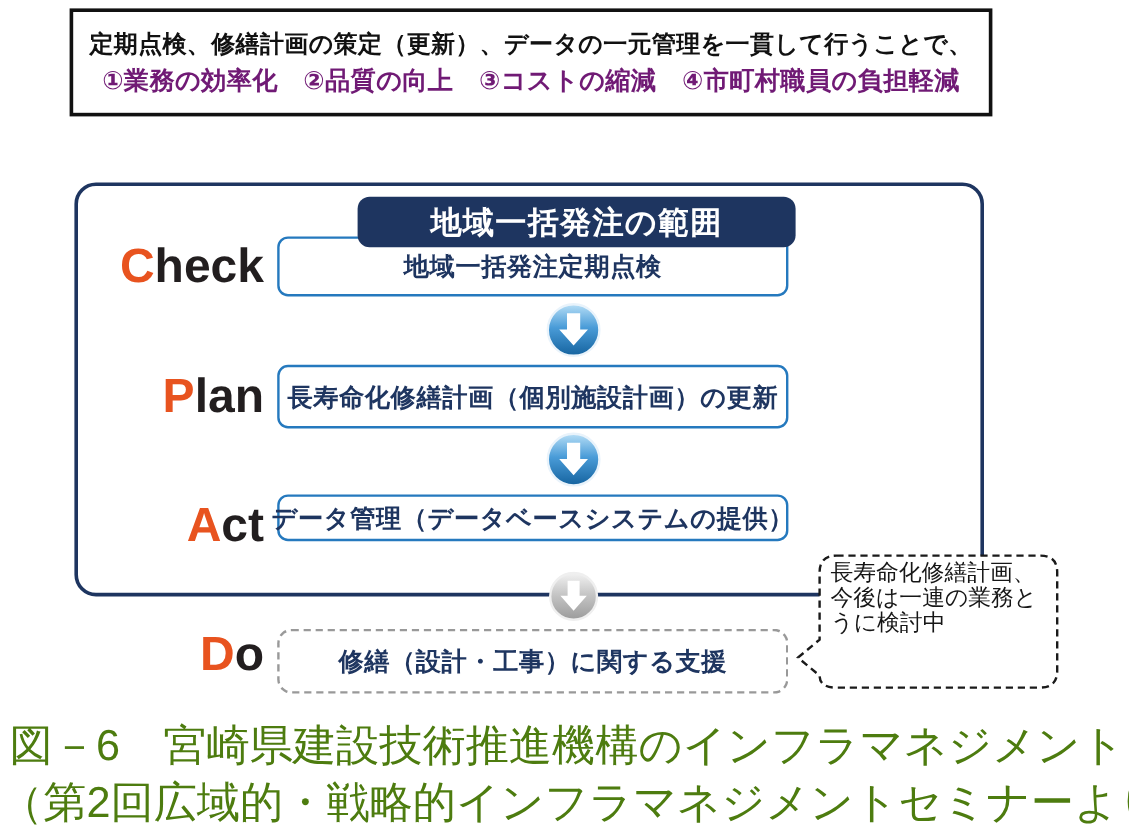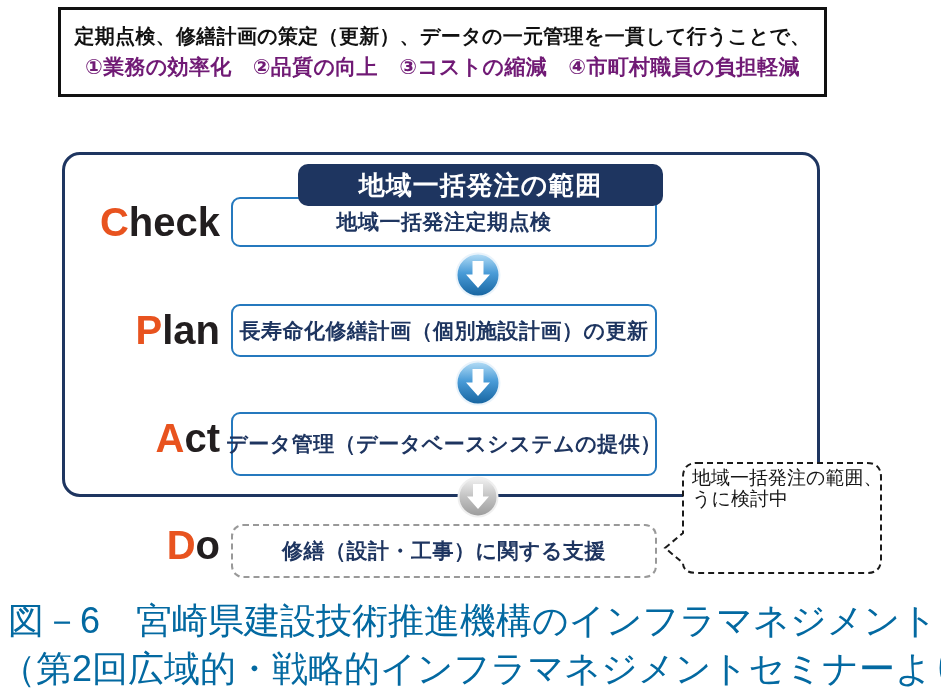--- a/index.html
+++ b/index.html
@@ -46,35 +46,35 @@
 
   .flow-box{
     position:absolute;left:231px;width:426px;background:#fff;
     border:2.5px solid var(--box-border-blue);border-radius:9px;box-sizing:border-box;
     display:flex;align-items:center;justify-content:center;
     color:var(--navy);font-weight:800;font-size:21px;letter-spacing:0.5px;
     z-index:1;white-space:nowrap;
   }
   #box-check{top:197px;height:50px;}
   #box-plan{top:304px;height:53px;}
-  #box-act{top:412px;height:64px;}
+  #box-act{top:412px;height:39px;}
   #box-do{top:524px;height:54px;border:2px dashed var(--dashed-gray);border-radius:12px;}
 
   .arrow{position:absolute;z-index:3;}
   #arrow-1{left:455px;top:252px;}
   #arrow-2{left:455px;top:360px;}
   #arrow-3{left:457px;top:476px;}
 
   .callout-svg{position:absolute;left:655px;top:456px;z-index:4;}
   .callout-text{
     position:absolute;left:692px;top:467px;width:186px;z-index:5;
     font-size:19px;line-height:21.2px;color:#161616;font-weight:500;white-space:nowrap;
   }
 
-  .caption-line{position:absolute;font-size:36px;color:#0369a1;font-weight:400;white-space:nowrap;z-index:1;}
+  .caption-line{position:absolute;font-size:36px;color:#4d7c0f;font-weight:400;white-space:nowrap;z-index:1;}
   #caption-1{left:8px;top:597px;}
   #caption-2{left:0px;top:645px;}
 </style>
 </head>
 <body>
 
 <div class="summary-box">
   <div class="summary-line1">定期点検、修繕計画の策定（更新）、データの一元管理を一貫して行うことで、</div>
   <div class="summary-line2">①業務の効率化　②品質の向上　③コストの縮減　④市町村職員の負担軽減</div>
 </div>
@@ -139,18 +139,19 @@
 <div class="row-label" id="label-do">
     <span class="initial">D</span>
     <span>o</span>
   </div>
 <div class="flow-box" id="box-do">修繕（設計・工事）に関する支援</div>
 
 <svg class="callout-svg" width="232" height="124" viewBox="0 0 232 124">
   <path d="M 42 7 H 212 Q 226 7 226 21 V 103 Q 226 117 212 117 H 42 Q 28 117 28 107 L 10 92 L 28 77 V 21 Q 28 7 42 7 Z" fill="#ffffff" stroke="#1a1a1a" stroke-width="2" stroke-dasharray="6 4"></path>
 </svg>
 <div class="callout-text">
-  <div>地域一括発注の範囲、</div>
+  <div>長寿命化修繕計画、</div>
+  <div>今後は一連の業務と</div>
   <div>うに検討中</div>
 </div>
 
 <div class="caption-line" id="caption-1">図－6　宮崎県建設技術推進機構のインフラマネジメント</div>
 <div class="caption-line" id="caption-2">（第2回広域的・戦略的インフラマネジメントセミナーより）</div>
 
 </body></html>

